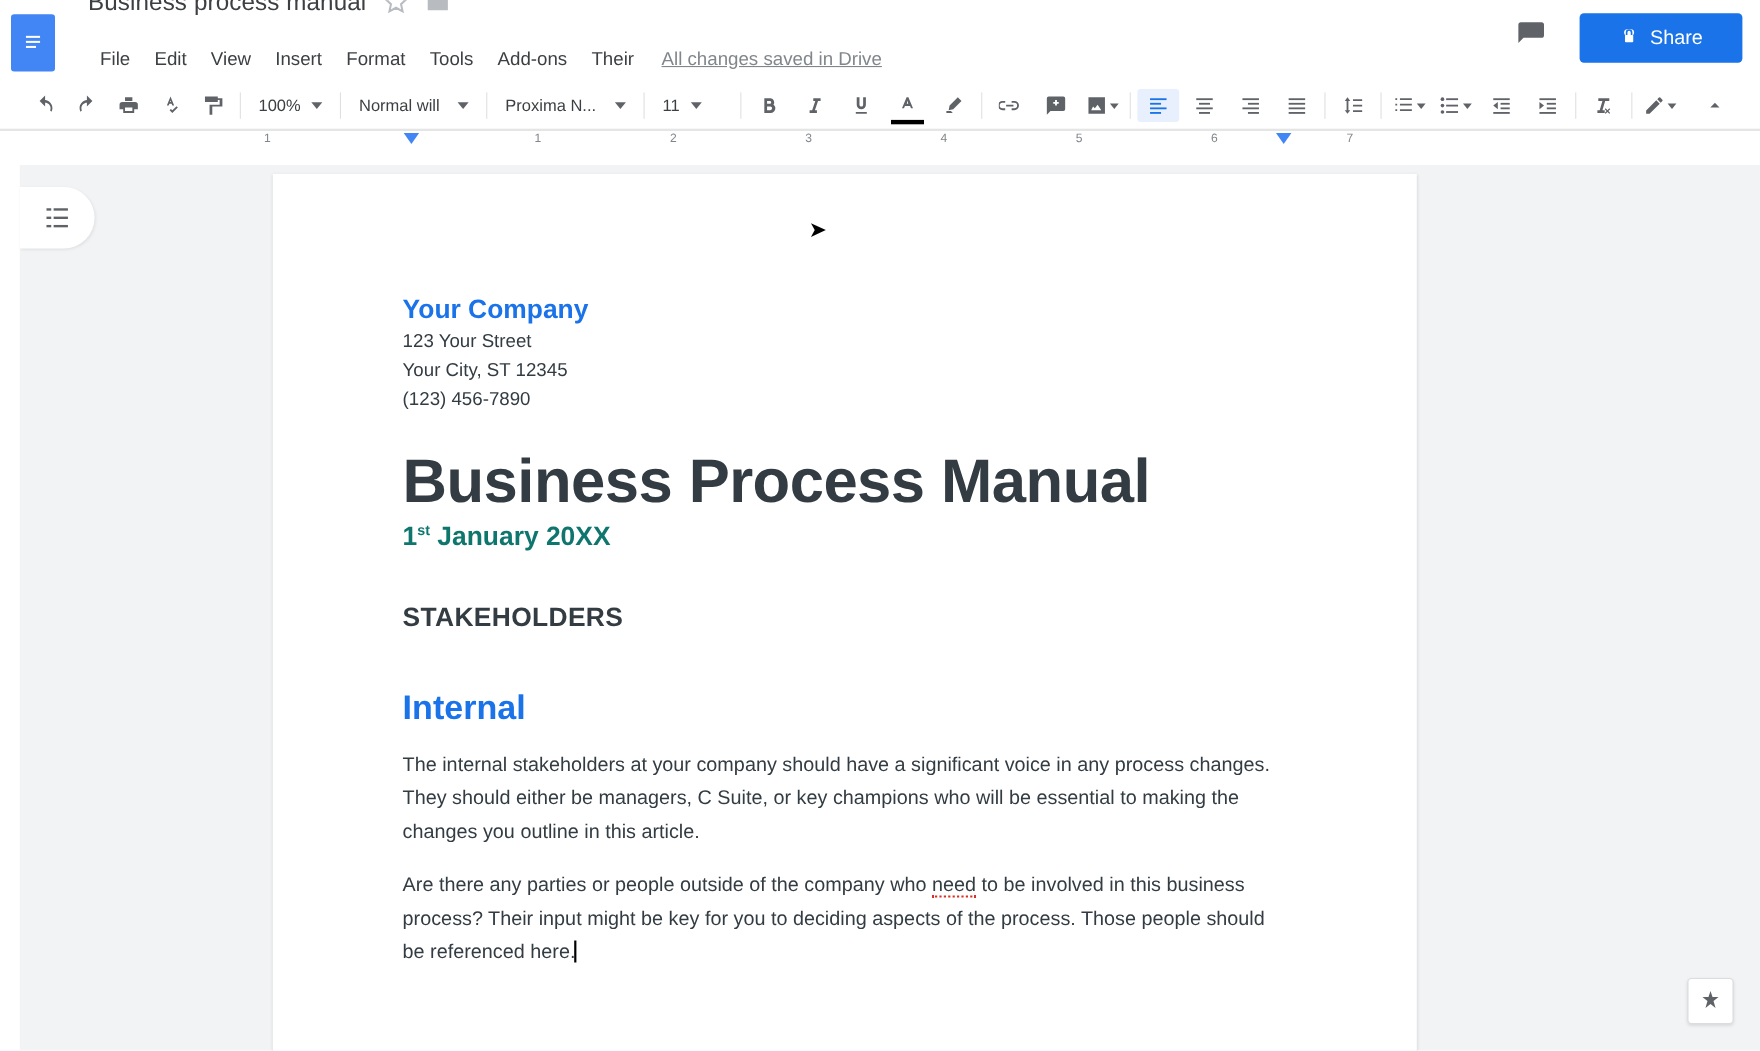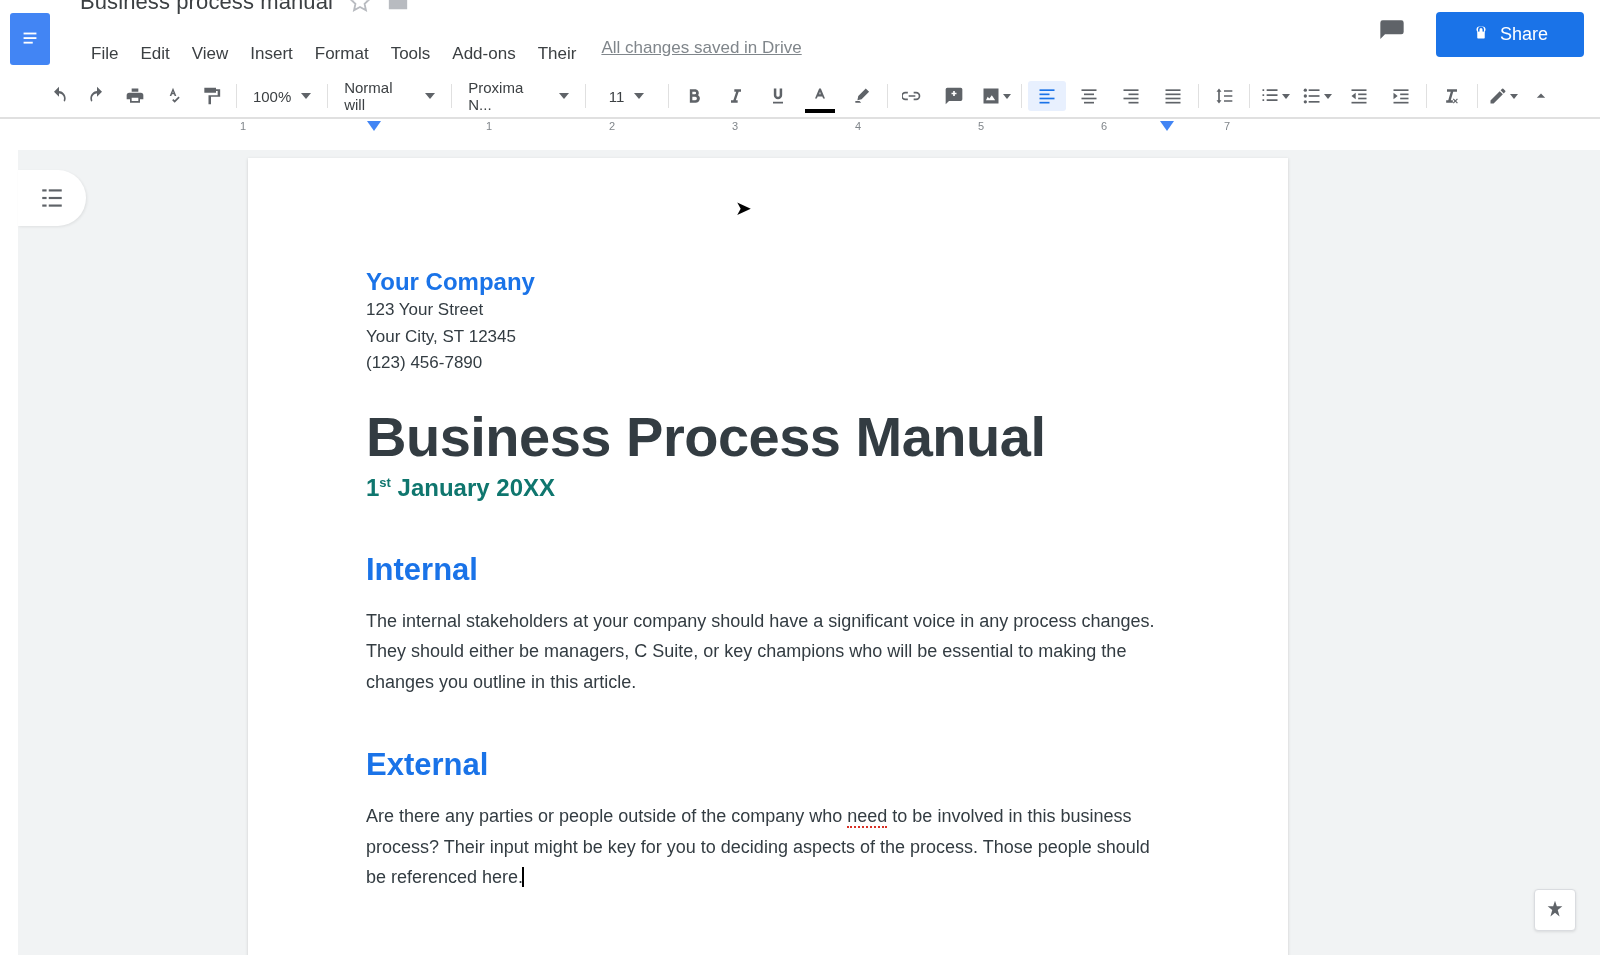--- a/index.html
+++ b/index.html
@@ -6,30 +6,30 @@
   body{width:1600px;height:955px;overflow:hidden;}
   
   .titlebar{display:flex;align-items:center;padding:8px 16px 0 10px;height:42px;}
   .doc-icon{width:40px;height:52px;background:#4285f4;border-radius:3px;margin-right:30px;position:relative;display:flex;align-items:center;justify-content:center;margin-top:20px;}
   .doc-icon svg{width:22px;height:24px;}
   .title-col{display:flex;flex-direction:column;flex:1;}
   .title-row{display:flex;align-items:center;gap:16px;}
   .doc-title{font-size:22px;color:#3c4043;font-weight:400;letter-spacing:0.1px;}
   .star-icon,.folder-icon{color:#b8bbc0;cursor:pointer;}
   .star-icon svg,.folder-icon svg{width:22px;height:22px;display:block;}
-  .menubar{display:flex;gap:0;margin-top:23px;}
+  .menubar{display:flex;align-items:center;gap:0;margin-top:23px;}
   .menubar .menu-item{font-size:17px;color:#3c4043;padding:6px 11px;cursor:pointer;border-radius:3px;}
   .saved-status{font-size:17px;color:#80868b;text-decoration:underline;margin-left:14px;}
   .title-right{display:flex;align-items:center;gap:30px;margin-top:10px;}
   .comments-icon{color:#5f6368;cursor:pointer;}
   .comments-icon svg{width:28px;height:28px;}
   .share-btn{background:#1a73e8;color:#fff;border:none;border-radius:4px;padding:12px 36px;font-size:18px;font-family:"Google Sans",Arial;font-weight:500;display:flex;align-items:center;gap:10px;cursor:pointer;}
   .share-btn svg{width:18px;height:18px;}
   
-  .toolbar{display:flex;align-items:center;height:44px;border-bottom:1px solid #e0e0e0;padding:0 40px;gap:0;margin-top:24px;box-shadow:inset 0 -1px #e0e0e0;}
+  .toolbar{display:flex;align-items:center;height:44px;border-bottom:1px solid #e0e0e0;padding:0 22px;gap:0;margin-top:24px;box-shadow:inset 0 -1px #e0e0e0;}
   .tb-btn{display:flex;align-items:center;justify-content:center;min-width:30px;height:30px;color:#5f6368;cursor:pointer;border-radius:3px;padding:0 4px;}
   .tb-btn svg{width:20px;height:20px;display:block;}
   .tb-sep{width:1px;height:24px;background:#e0e0e0;margin:0 6px;}
   .tb-dd{display:flex;align-items:center;gap:10px;font-size:15px;color:#3c4043;padding:0 10px;cursor:pointer;height:30px;}
   .tb-dd .caret{width:0;height:0;border-left:5px solid transparent;border-right:5px solid transparent;border-top:6px solid #5f6368;}
   .tb-dd.zoom{font-weight:400;}
   .tb-dd.style{width:100px;justify-content:space-between;}
   .tb-dd.font{width:110px;justify-content:space-between;}
   .tb-dd.size{font-size:15px;}
   .tb-btn.active{background:#e8f0fe;color:#1a73e8;}
@@ -154,21 +154,21 @@
   <div class="tb-dd style">
       <span>Normal will</span>
       <span class="caret"></span>
     </div>
   <div class="tb-sep"></div>
   <div class="tb-dd font">
       <span>Proxima N...</span>
       <span class="caret"></span>
     </div>
   <div class="tb-sep"></div>
-  <div class="tb-dd size" style="width:55px;justify-content:center;">
+  <div class="tb-dd size" style="width:55px;justify-content:flex-start;">
       <span>11</span>
       <span class="caret"></span>
     </div>
   <div class="tb-sep"></div>
   <div class="tb-group">
     <div class="tb-btn">
         <svg viewBox="0 0 24 24" fill="currentColor">
           <path d="M7 4v16h7a5 5 0 0 0 3-9 4.5 4.5 0 0 0-3-7H7zm3 3h3a1.5 1.5 0 0 1 0 3h-3V7zm0 6h3.5a2 2 0 0 1 0 4H10v-4z"></path>
         </svg>
       </div>
@@ -340,23 +340,23 @@
       </svg>
   </div>
   <div class="page">
     <div class="cursor-arrow">➤</div>
     <div class="company">Your Company</div>
     <div class="addr">123 Your Street</div>
     <div class="addr">Your City, ST 12345</div>
     <div class="addr">(123) 456-7890</div>
     <div class="doc-heading">Business Process Manual</div>
     <div class="doc-date"><span>1</span><sup>st</sup><span> January 20XX</span></div>
+    <div class="sec">STAKEHOLDERS</div>
     <div class="subh">Internal</div>
     <div class="body-text">The internal stakeholders at your company should have a significant voice in any process changes. They should either be managers, C Suite, or key champions who will be essential to making the changes you outline in this article.</div>
-    <div class="subh">External</div>
     <div class="body-text"><span>Are there any parties or people outside of the company who </span><span class="spell-err">need</span><span> to be involved in this business process? Their input might be key for you to deciding aspects of the process. Those people should be referenced here.</span><span class="text-cursor"></span></div>
 
   </div>
   <div class="explore-btn">
     <svg viewBox="0 0 24 24" fill="currentColor">
         <path d="M12 2l2 6h6l-5 4 2 7-5-4-5 4 2-7-5-4h6l2-6z"></path>
       </svg>
   </div>
 </div>
 

